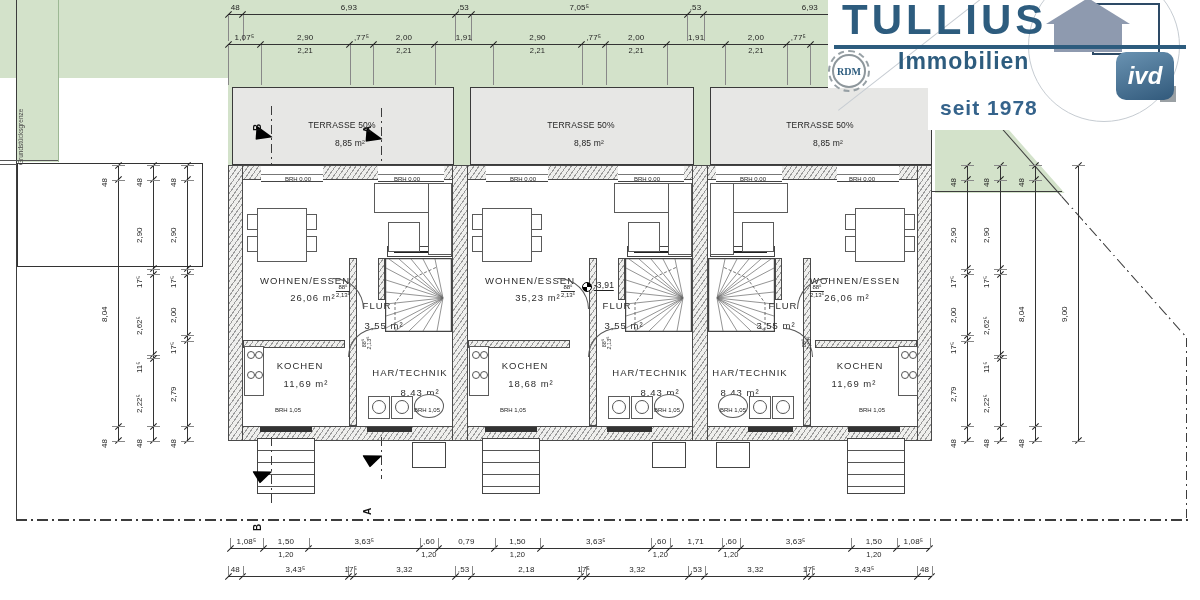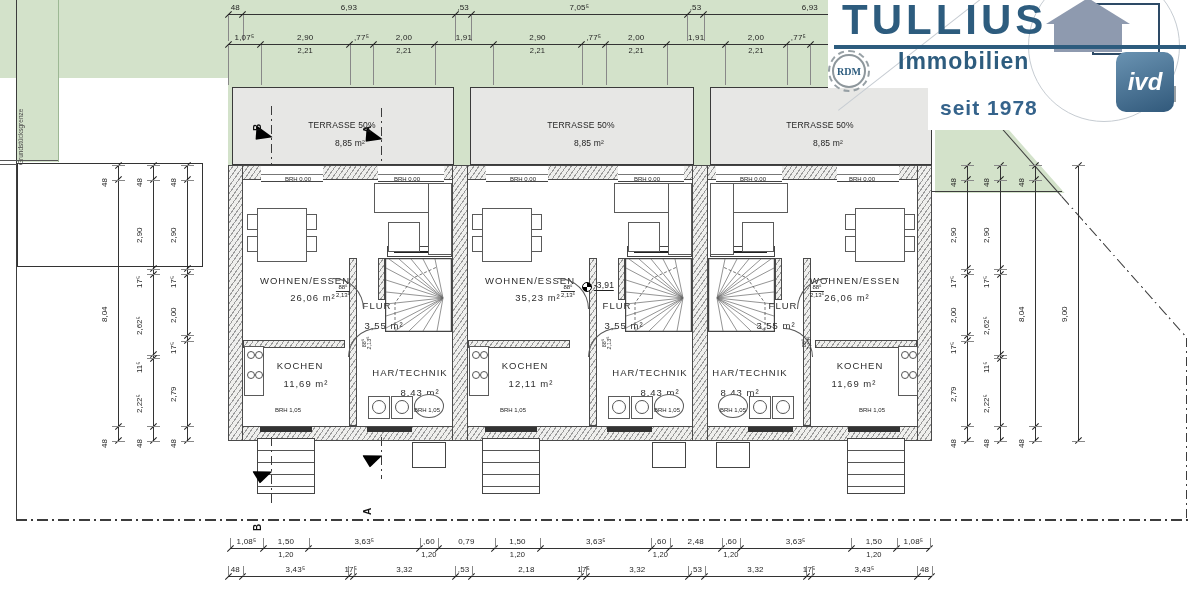--- a/index.html
+++ b/index.html
@@ -152,21 +152,21 @@
           <line x1="58" y1="40" x2="52" y2="73" stroke="#666" stroke-width="0.7"></line>
           <polyline points="10,72 10,45 28,20 52,9" fill="none" stroke="#555" stroke-width="0.8" stroke-dasharray="3 2"></polyline>
         </g>
       </svg></div>
     <div style="position: absolute; left: 627px; top: 246px; width: 63px; height: 9px; border: 1px solid rgb(68, 68, 68); background: linear-gradient(rgb(34, 34, 34), rgb(34, 34, 34)) center center / 80% 2px no-repeat rgb(255, 255, 255);"></div>
     <div class="lbl room" style="position: absolute; left: 530px; top: 275px; transform: translateX(-50%);">WOHNEN/ESSEN</div>
     <div class="lbl room" style="position: absolute; left: 538px; top: 292px; transform: translateX(-50%);">35,23 m²</div>
     <div class="lbl room" style="position: absolute; left: 617px; top: 300px; transform: translateX(-50%);">FLUR</div>
     <div class="lbl room" style="position: absolute; left: 624px; top: 320px; transform: translateX(-50%);">3,55 m²</div>
     <div class="lbl room" style="position: absolute; left: 525px; top: 360px; transform: translateX(-50%);">KOCHEN</div>
-    <div class="lbl room" style="position: absolute; left: 531px; top: 378px; transform: translateX(-50%);">12,11 m²</div>
+    <div class="lbl room" style="position: absolute; left: 531px; top: 378px; transform: translateX(-50%);">18,68 m²</div>
     <div class="lbl room" style="position: absolute; left: 650px; top: 367px; transform: translateX(-50%);">HAR/TECHNIK</div>
     <div class="lbl room" style="position: absolute; left: 660px; top: 387px; transform: translateX(-50%);">8,43 m²</div>
     <div style="position: absolute; left: 558px; top: 278px; width: 30px; height: 30px; border-top: 1.1px solid rgb(85, 85, 85); border-right: 1.1px solid rgb(85, 85, 85); border-bottom: none; border-left: none; border-image: initial; background: transparent; border-radius: 0px 100% 0px 0px;"></div>
     <div class="lbl t6" style="position: absolute; left: 568px; top: 284px; transform: translateX(-50%);">88⁵</div>
     <div class="lbl t6" style="position: absolute; left: 568px; top: 291px; transform: translateX(-50%); border-top: 0.8px solid rgb(51, 51, 51);">2,13⁵</div>
     <div style="position: absolute; left: 588px; top: 328px; width: 28px; height: 28px; border-top: 1.1px solid rgb(85, 85, 85); border-right: none; border-bottom: none; border-left: 1.1px solid rgb(85, 85, 85); border-image: initial; background: transparent; border-radius: 100% 0px 0px;"></div>
     <div style="position: absolute; left: 596px; top: 338px; width: 22px; height: 10px; transform: rotate(-90deg); font-size: 5.5px; color: rgb(51, 51, 51); text-align: center; line-height: 5px;">88⁵ 2,13⁵</div>
     <div style="position: absolute; left: 582px; top: 282px; width: 8px; height: 8px; border: 1px solid rgb(0, 0, 0); border-radius: 50%; background: conic-gradient(rgb(0, 0, 0) 0deg, rgb(0, 0, 0) 90deg, rgb(255, 255, 255) 90deg, rgb(255, 255, 255) 180deg, rgb(0, 0, 0) 180deg, rgb(0, 0, 0) 270deg, rgb(255, 255, 255) 270deg);"></div>
     <div class="lbl " style="position: absolute; left: 604px; top: 280px; transform: translateX(-50%); border-bottom: 0.8px solid rgb(34, 34, 34);">-3,91</div>
     <div class="furn" style="position: absolute; left: 482px; top: 208px; width: 48px; height: 52px;"></div>
@@ -365,21 +365,21 @@
       <div class="lbl " style="position: absolute; left: 287.508px; top: 14px; transform: translateX(-50%); font-size: 7.5px;">1,20</div>
       <div style="position: absolute; left: 305.899px; top: 11.5px; width: 9px; height: 1.1px; background: rgb(34, 34, 34); transform: rotate(-45deg);"></div>
       <div style="position: absolute; left: 310.399px; top: 2px; width: 0.8px; height: 10px; background: rgb(136, 136, 136);"></div>
       <div class="lbl " style="position: absolute; left: 365.871px; top: 1px; transform: translateX(-50%); font-size: 8px;">3,63⁵</div>
       <div style="position: absolute; left: 416.843px; top: 11.5px; width: 9px; height: 1.1px; background: rgb(34, 34, 34); transform: rotate(-45deg);"></div>
       <div style="position: absolute; left: 421.343px; top: 2px; width: 0.8px; height: 10px; background: rgb(136, 136, 136);"></div>
       <div class="lbl " style="position: absolute; left: 430.499px; top: 1px; transform: translateX(-50%); font-size: 8px;">,60</div>
       <div class="lbl " style="position: absolute; left: 430.499px; top: 14px; transform: translateX(-50%); font-size: 7.5px;">1,20</div>
       <div style="position: absolute; left: 435.156px; top: 11.5px; width: 9px; height: 1.1px; background: rgb(34, 34, 34); transform: rotate(-45deg);"></div>
       <div style="position: absolute; left: 439.656px; top: 2px; width: 0.8px; height: 10px; background: rgb(136, 136, 136);"></div>
-      <div class="lbl " style="position: absolute; left: 465.751px; top: 1px; transform: translateX(-50%); font-size: 8px;">2,48</div>
+      <div class="lbl " style="position: absolute; left: 465.751px; top: 1px; transform: translateX(-50%); font-size: 8px;">1,71</div>
       <div style="position: absolute; left: 487.347px; top: 11.5px; width: 9px; height: 1.1px; background: rgb(34, 34, 34); transform: rotate(-45deg);"></div>
       <div style="position: absolute; left: 491.847px; top: 2px; width: 0.8px; height: 10px; background: rgb(136, 136, 136);"></div>
       <div class="lbl " style="position: absolute; left: 501.003px; top: 1px; transform: translateX(-50%); font-size: 8px;">,60</div>
       <div class="lbl " style="position: absolute; left: 501.003px; top: 14px; transform: translateX(-50%); font-size: 7.5px;">1,20</div>
       <div style="position: absolute; left: 505.659px; top: 11.5px; width: 9px; height: 1.1px; background: rgb(34, 34, 34); transform: rotate(-45deg);"></div>
       <div style="position: absolute; left: 510.159px; top: 2px; width: 0.8px; height: 10px; background: rgb(136, 136, 136);"></div>
       <div class="lbl " style="position: absolute; left: 565.631px; top: 1px; transform: translateX(-50%); font-size: 8px;">3,63⁵</div>
       <div style="position: absolute; left: 616.603px; top: 11.5px; width: 9px; height: 1.1px; background: rgb(34, 34, 34); transform: rotate(-45deg);"></div>
       <div style="position: absolute; left: 621.103px; top: 2px; width: 0.8px; height: 10px; background: rgb(136, 136, 136);"></div>
       <div class="lbl " style="position: absolute; left: 643.994px; top: 1px; transform: translateX(-50%); font-size: 8px;">1,50</div>
@@ -597,17 +597,17 @@
   <div class="lw" style="left:218px;top:-2px;width:0;height:0;border-left:42px solid transparent;border-right:42px solid transparent;border-bottom:26px solid #8e9aaf"></div>
   <div class="lw" style="left:226px;top:24px;width:68px;height:28px;background:#8e9aaf"></div>
   <div class="lw" style="left:14px;top:-4px;font-size:42px;font-weight:bold;letter-spacing:4px;color:#2d5c7e">TULLIUS</div>
   <div class="lw" style="left:6px;top:45px;width:352px;height:3.5px;background:#2d5c7e"></div>
   <div class="lw" style="left:0px;top:50px;width:38px;height:38px;border:2.5px dashed #97a0a5;border-radius:50%"></div>
   <div class="lw" style="left:4px;top:54px;width:30px;height:30px;border:2px solid #8e979c;border-radius:50%;display:flex;align-items:center;justify-content:center">
     <span style="font-family:'Liberation Serif',serif;font-size:10px;font-weight:bold;color:#2d5c7e">RDM</span>
   </div>
   <div class="lw" style="left:70px;top:48px;font-size:23px;font-weight:bold;letter-spacing:1px;color:#2d5c7e">Immobilien</div>
   <div class="lw" style="left:332px;top:86px;width:16px;height:16px;background:#9aa0a4"></div>
-  <div class="lw" style="left:288px;top:52px;width:58px;height:60px;border-radius:10px;background:linear-gradient(160deg,#6a93b2,#31597b);display:flex;align-items:center;justify-content:center">
+  <div class="lw" style="left:288px;top:52px;width:58px;height:48px;border-radius:10px;background:linear-gradient(160deg,#6a93b2,#31597b);display:flex;align-items:center;justify-content:center">
     <span style="font-size:24px;font-weight:bold;font-style:italic;color:#fff">ivd</span>
   </div>
   <div class="lw" style="left:112px;top:96px;font-size:21px;font-weight:bold;letter-spacing:1px;color:#35638b">seit 1978</div>
 </div>
 
 </body></html>

